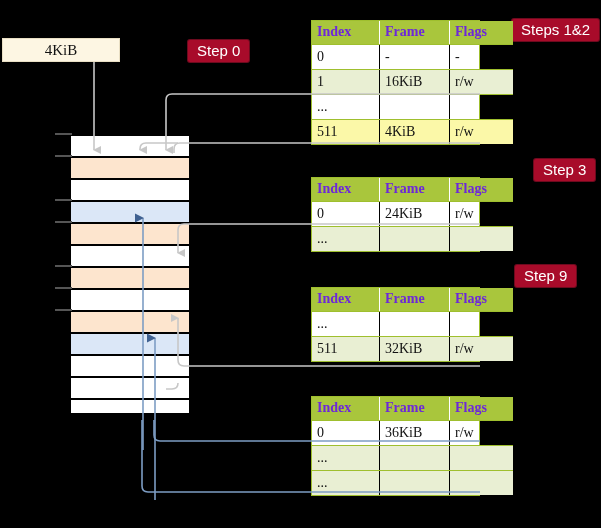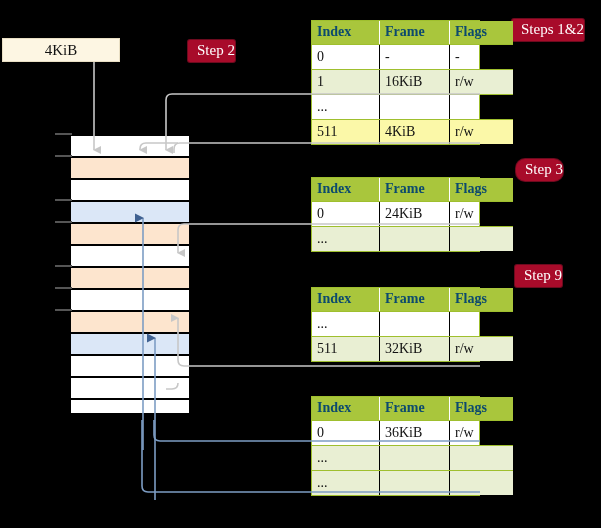--- a/index.html
+++ b/index.html
@@ -14,24 +14,24 @@
     background: #000000;
     font-family: "Liberation Serif", "DejaVu Serif", serif;
     overflow: hidden;
   }
 
   
   .step-pill {
     position: absolute;
     background: #a80b2a;
     color: #ffffff;
-    font-family: Liberation Serif, serif;
+    font-family: Liberation Sans, sans-serif;
     font-size: 15px;
     line-height: 19px;
-    padding: 1px 0 2px 9px;
+    padding: 1px 9px 2px 9px;
     border-radius: 2px;
     white-space: nowrap;
     box-shadow: 0 0 0 1px #6d0a1e;
     text-align: center;
   }
 
   
   .src-box {
     position: absolute;
     background: #fdf6e3;
@@ -78,21 +78,21 @@
     border: 1px solid #9fbf2e;
     background: #ffffff;
   }
   .ptable table {
     border-collapse: collapse;
     width: 100%;
     table-layout: fixed;
   }
   .ptable th {
     background: #a9c63c;
-    color: #0c4a6e;
+    color: #6d28d9;
     font-weight: bold;
     font-size: 14px;
     text-align: left;
     padding: 3px 5px 4px 5px;
     border-right: 1px solid #ffffff;
     border-bottom: 1px solid #9fbf2e;
     white-space: nowrap;
   }
   .ptable th:last-child { border-right: none; }
   .ptable td {
@@ -147,23 +147,23 @@
   </div>
 
   <div class="mem-tick" style="top:133px;"></div>
   <div class="mem-tick" style="top:155px;"></div>
   <div class="mem-tick" style="top:199px;"></div>
   <div class="mem-tick" style="top:221px;"></div>
   <div class="mem-tick" style="top:265px;"></div>
   <div class="mem-tick" style="top:287px;"></div>
   <div class="mem-tick" style="top:309px;"></div>
 
-  <div class="step-pill" style="left:188px; top:40px;">Step 2</div>
+  <div class="step-pill" style="left:188px; top:40px;">Step 0</div>
   <div class="step-pill" style="left:512px; top:19px;">Steps 1&amp;2</div>
-  <div class="step-pill" style="left:516px; top:159px;border-radius:9px;">Step 3</div>
+  <div class="step-pill" style="left:534px; top:159px;">Step 3</div>
   <div class="step-pill" style="left:515px; top:265px;">Step 9</div>
 
   <div class="ptable" style="left:311px; top:20px; width:169px;">
     <table>
       <thead>
         <tr>
           <th class="col-index">Index</th>
           <th class="col-frame">Frame</th>
           <th class="col-flags">Flags</th>
         </tr>

